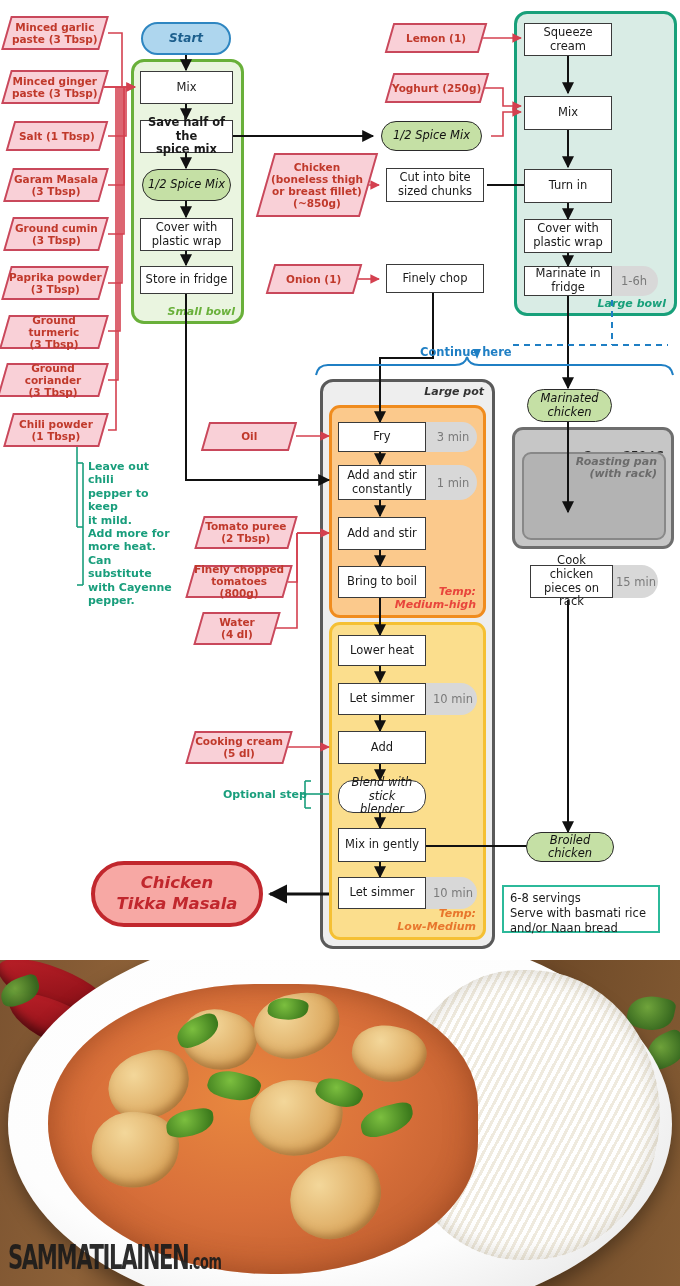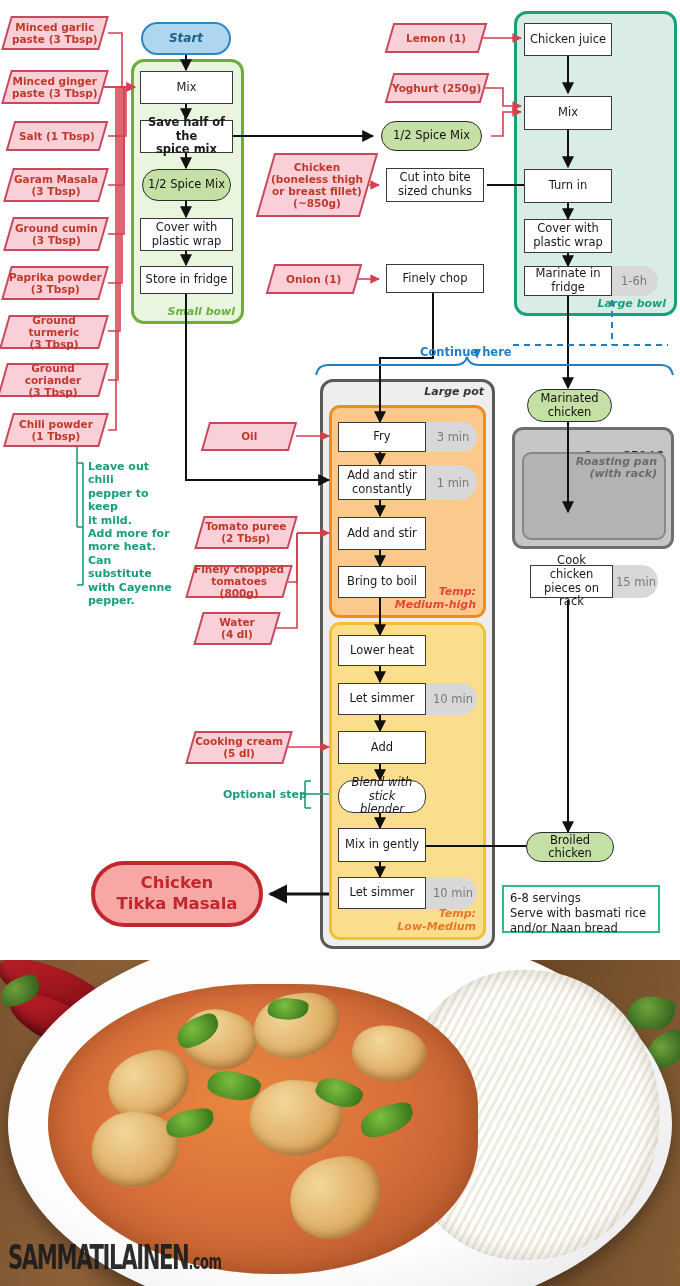--- a/index.html
+++ b/index.html
@@ -35,20 +35,21 @@
   .node.bold { font-weight: bold; }
 
   .oval {
     position: absolute;
     display: flex; align-items: center; justify-content: center;
     text-align: center;
     border-radius: 999px;
     font-size: 11.5px;
     line-height: 1.15;
     z-index: 6;
+    font-style: italic;
   }
   .oval.start {
     background: #aed6ee; border: 2.2px solid #2e86c1;
     color: #1b5e8c; font-style: italic; font-weight: bold; font-size: 12px;
   }
   .oval.green {
     background: #c5e0a5; border: 1.8px solid #2b2b2b; color: #111;
   }
   .oval.final {
     background: #f7a8a4; border: 4px solid #c1272d; color: #c1272d;
@@ -449,21 +450,21 @@
   <div class="ingr" style="left:265px; top:153px; width:104px; height:64px;">
     <span style="white-space:pre-line">Chicken
 (boneless thigh
 or breast fillet)
 (~850g)</span>
   </div>
   <div class="ingr" style="left:270px; top:264px; width:88px; height:30px;">
     <span style="white-space:pre-line">Onion (1)</span>
   </div>
 
-  <div class="node" style="left:524px; top:23px; width:88px; height:33px;">Chicken juice</div>
+  <div class="node" style="left:524px; top:23px; width:88px; height:33px;">Squeeze cream</div>
   <div class="node" style="left:524px; top:96px; width:88px; height:34px;">Mix</div>
   <div class="node" style="left:524px; top:169px; width:88px; height:34px;">Turn in</div>
   <div class="node" style="left:524px; top:219px; width:88px; height:34px; white-space:pre-line;">Cover with
 plastic wrap</div>
   <div class="timepill" style="left:606px; top:266px; width:52px; height:30px;">1-6h</div>
   <div class="node" style="left:524px; top:266px; width:88px; height:30px; white-space:pre-line;">Marinate in
 fridge</div>
 
   <div class="node" style="left:386px; top:168px; width:98px; height:34px; white-space:pre-line;">Cut into bite
 sized chunks</div>

